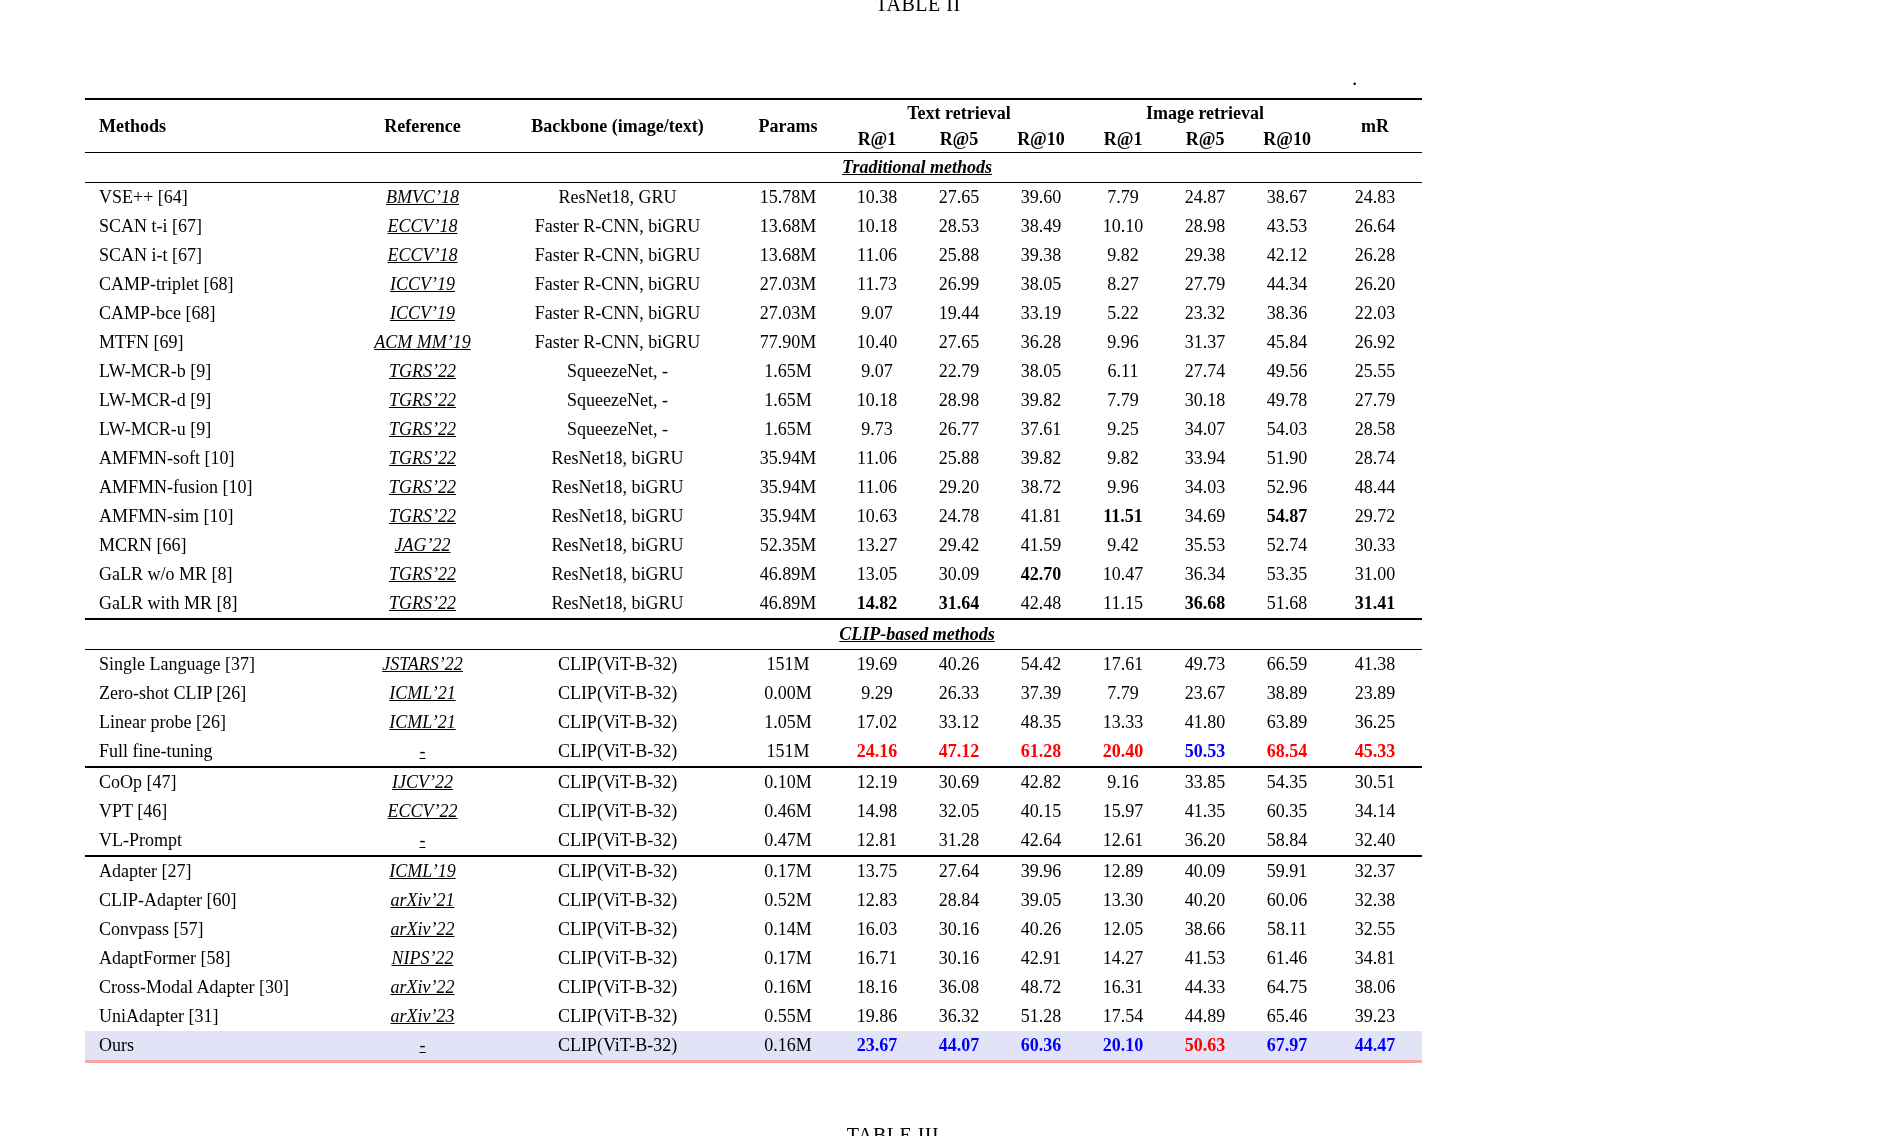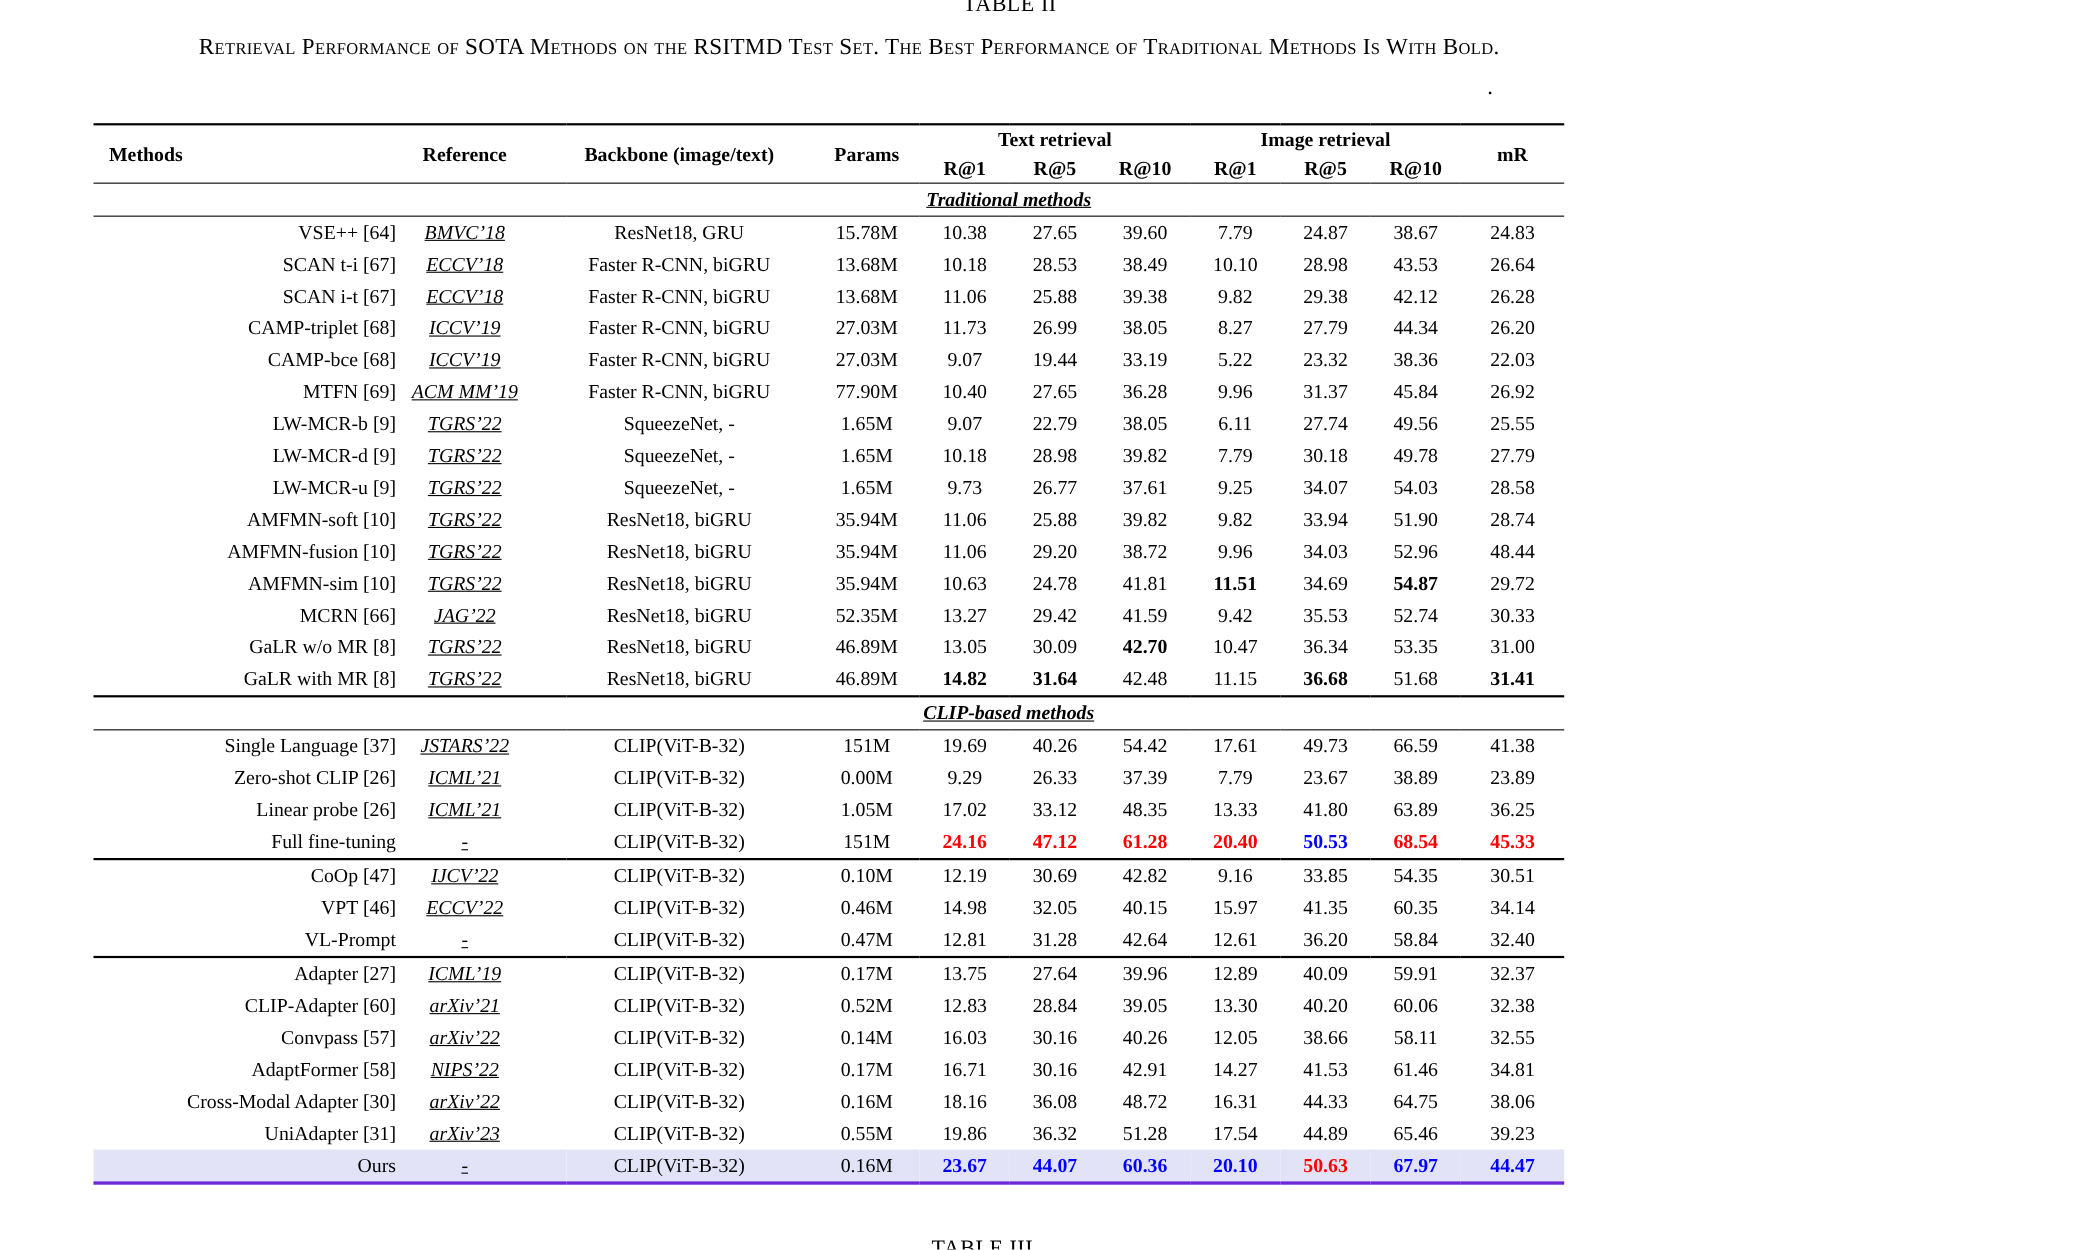--- a/index.html
+++ b/index.html
@@ -17,56 +17,55 @@
     font-variant:small-caps;font-size:21px;line-height:30px;letter-spacing:0.3px;
   }
   .caption-period{
     position:absolute;top:66px;left:1352px;font-size:21px;
   }
   .next-table-label{
     position:absolute;top:1124px;left:0;width:1786px;text-align:center;
     font-size:20px;letter-spacing:0.5px;
   }
   table.results{
-    position:absolute;left:85px;top:112px;width:1337px;
+    position:absolute;left:85px;top:98px;width:1337px;
     border-collapse:collapse;table-layout:fixed;
-    border-top:2px solid #000;border-bottom:3px solid #6d28d9;
+    border-top:2px solid #000;border-bottom:3px solid #fca5a5;
     font-size:18px;
   }
   col.c1{width:275px}col.c2{width:155px}col.c3{width:205px}col.c4{width:116px}
   col.cv{width:82px}col.c11{width:94px}
   th,td{padding:0;font-weight:normal;vertical-align:middle;white-space:nowrap;overflow:visible;}
   thead th{font-weight:bold;height:26px;}
   thead tr.h2 th{border-bottom:1px solid #000;}
   thead th.span-rows{border-bottom:1px solid #000;}
   th.h-methods{text-align:left;padding-left:14px;}
   th.h-ref{padding-right:30px;}
   th.h-params{padding-left:20px;}
   tbody td{height:29px;text-align:center;}
-  td.c-method{text-align:right;padding-left:14px;}
+  td.c-method{text-align:left;padding-left:14px;}
   td.c-ref{font-style:italic;padding-right:30px;text-decoration:underline;}
   td.c-params{padding-left:20px;}
   tr.section-row td{
     height:29px;border-top:1px solid #000;border-bottom:1px solid #000;
     font-weight:bold;font-style:italic;text-align:center;padding-left:327px;text-decoration:underline;
   }
   tr.section-row.thick-top td{border-top:2px solid #000;margin-top:12px;}
   tr.sep td{border-bottom:2px solid #000;}
   tr.highlight td{background:var(--ours-bg,#e3e3f8);margin-top:47px;}
   td.bold{font-weight:bold;}
   td.best{font-weight:bold;color:var(--best-red,#ff0000);}
   td.second{font-weight:bold;color:var(--second-blue,#0000ff);}
 </style>
 </head>
 <body>
 
 <div class="table-label">TABLE II</div>
 
 <div class="caption">
-  <div>Retrieval Performance of SOTA Methods on the RSITMD Test Set. The Best Performance of Traditional Methods Is With Bold.</div>
 </div>
 <div class="caption-period">.</div>
 
 <table class="results">
   <colgroup>
     <col class="c1">
       <col class="c2">
       <col class="c3">
       <col class="c4">
     <col class="cv">

